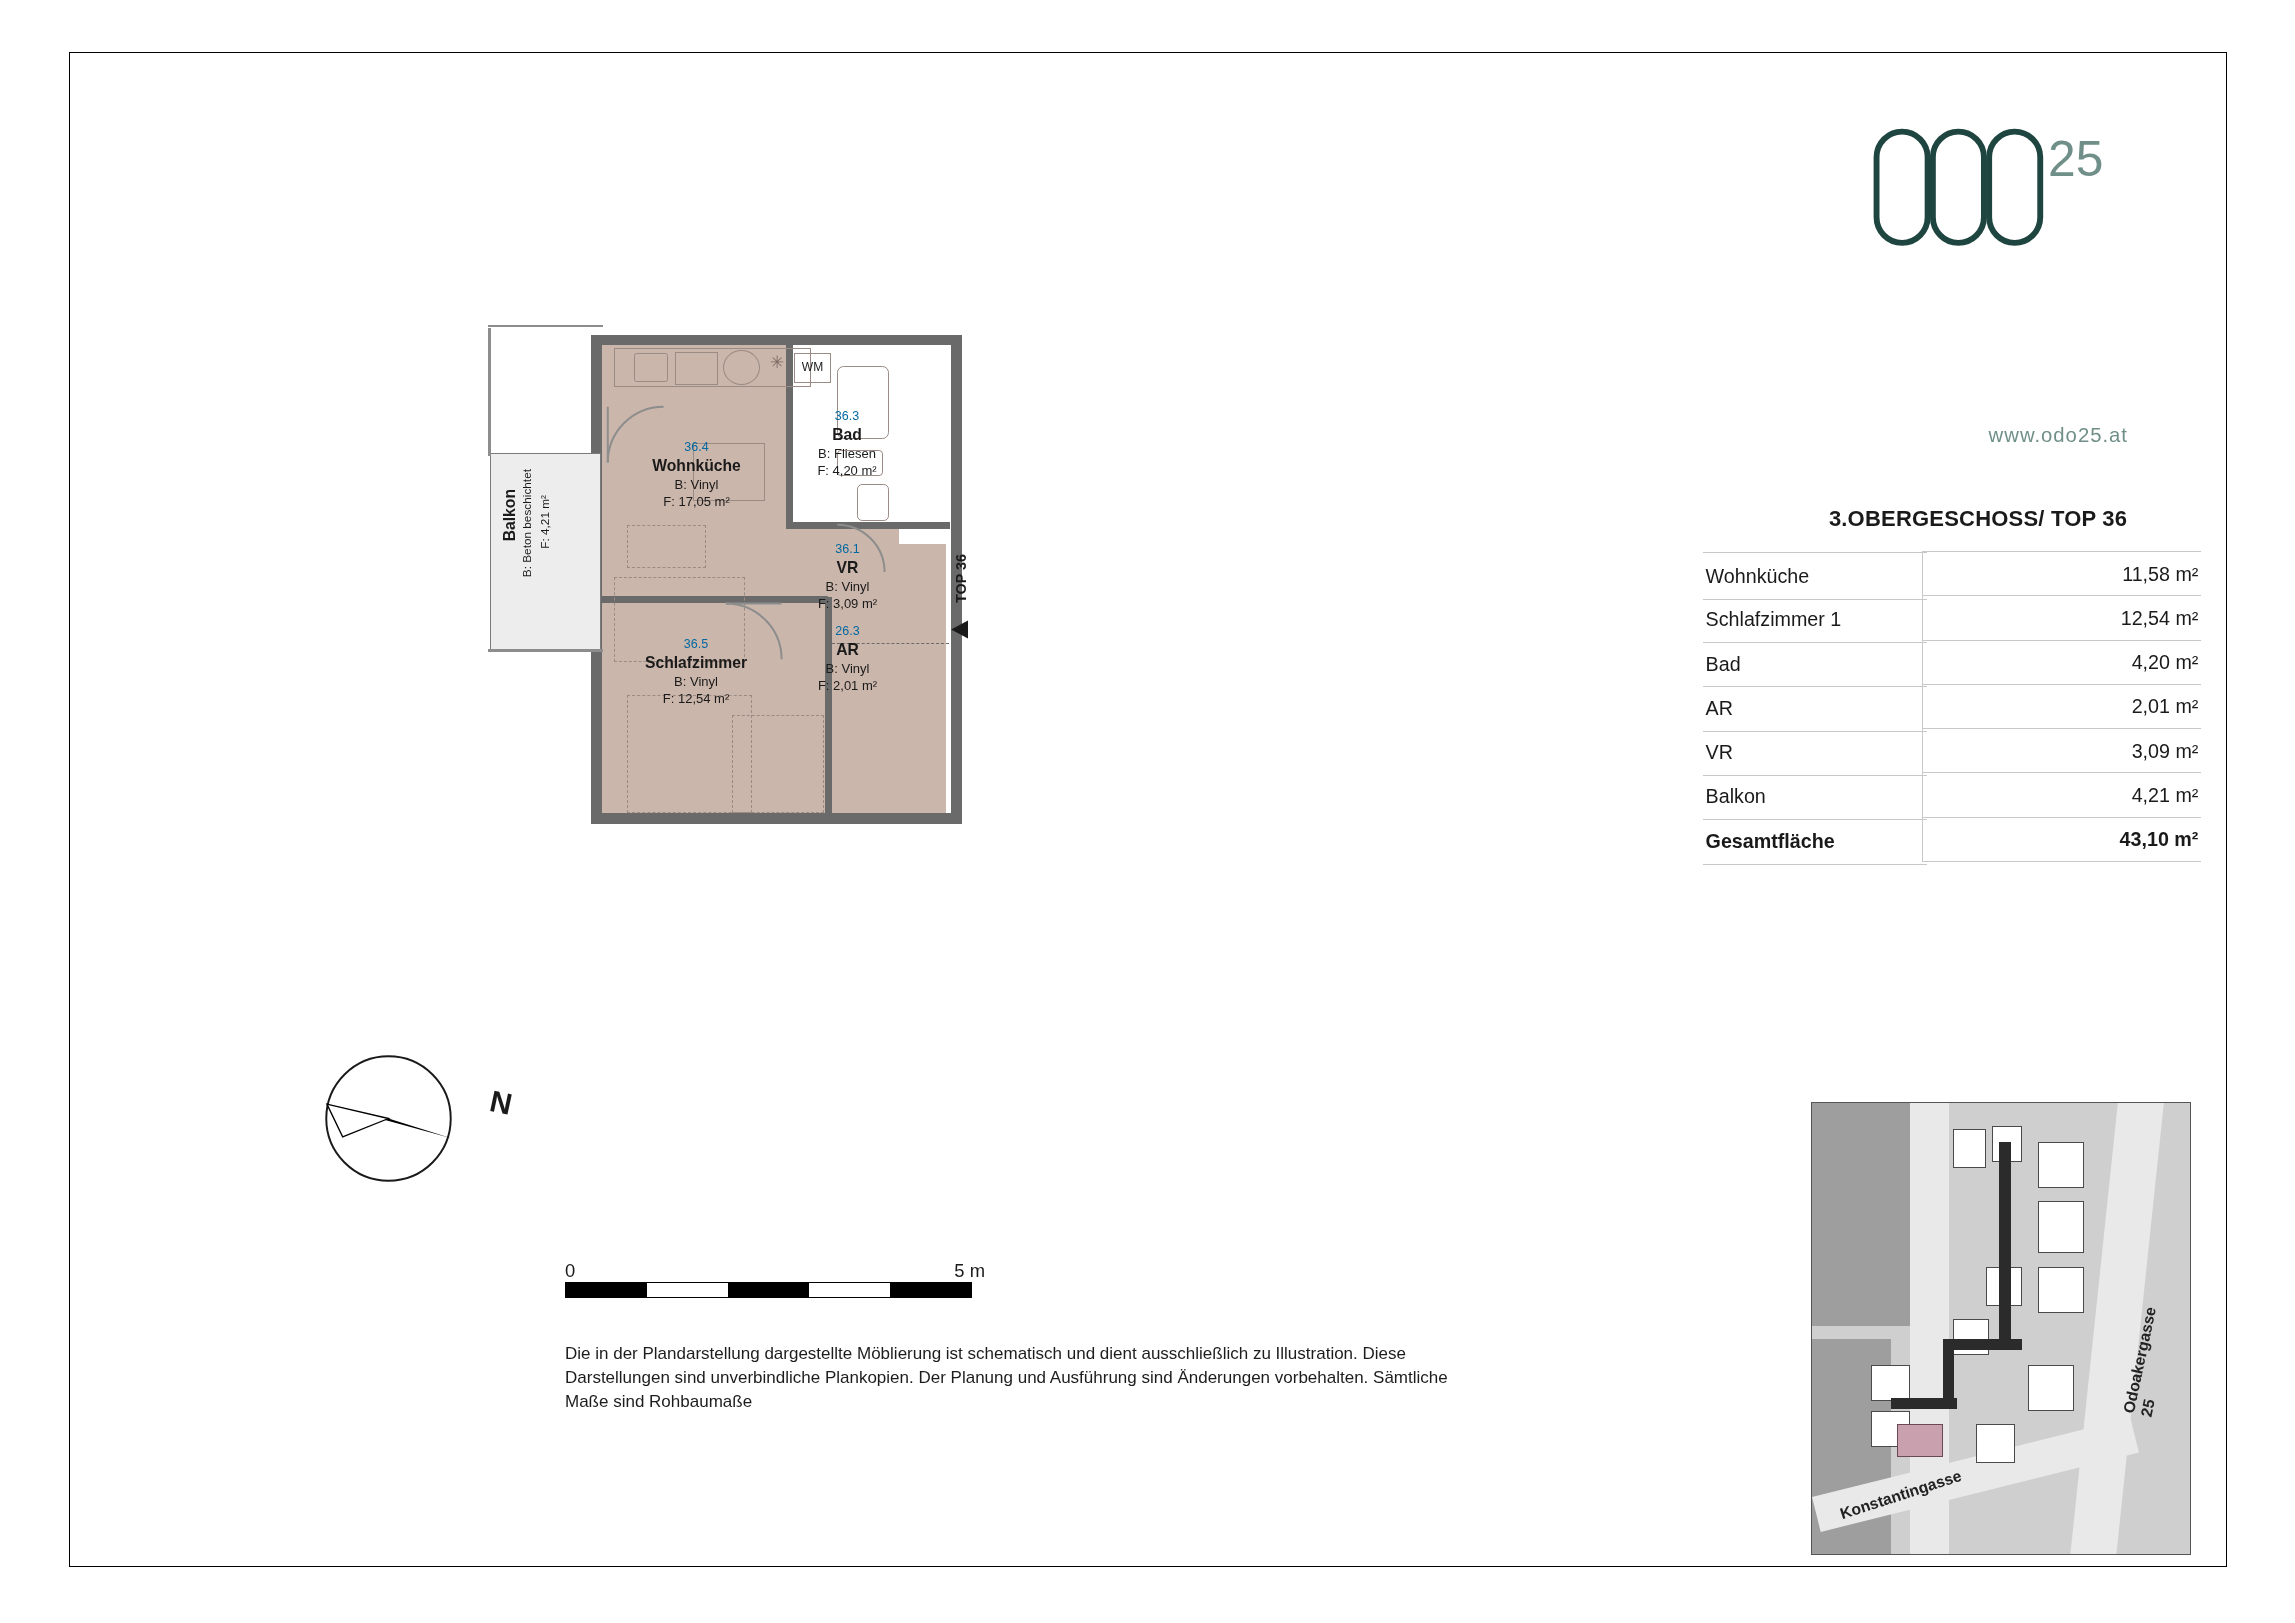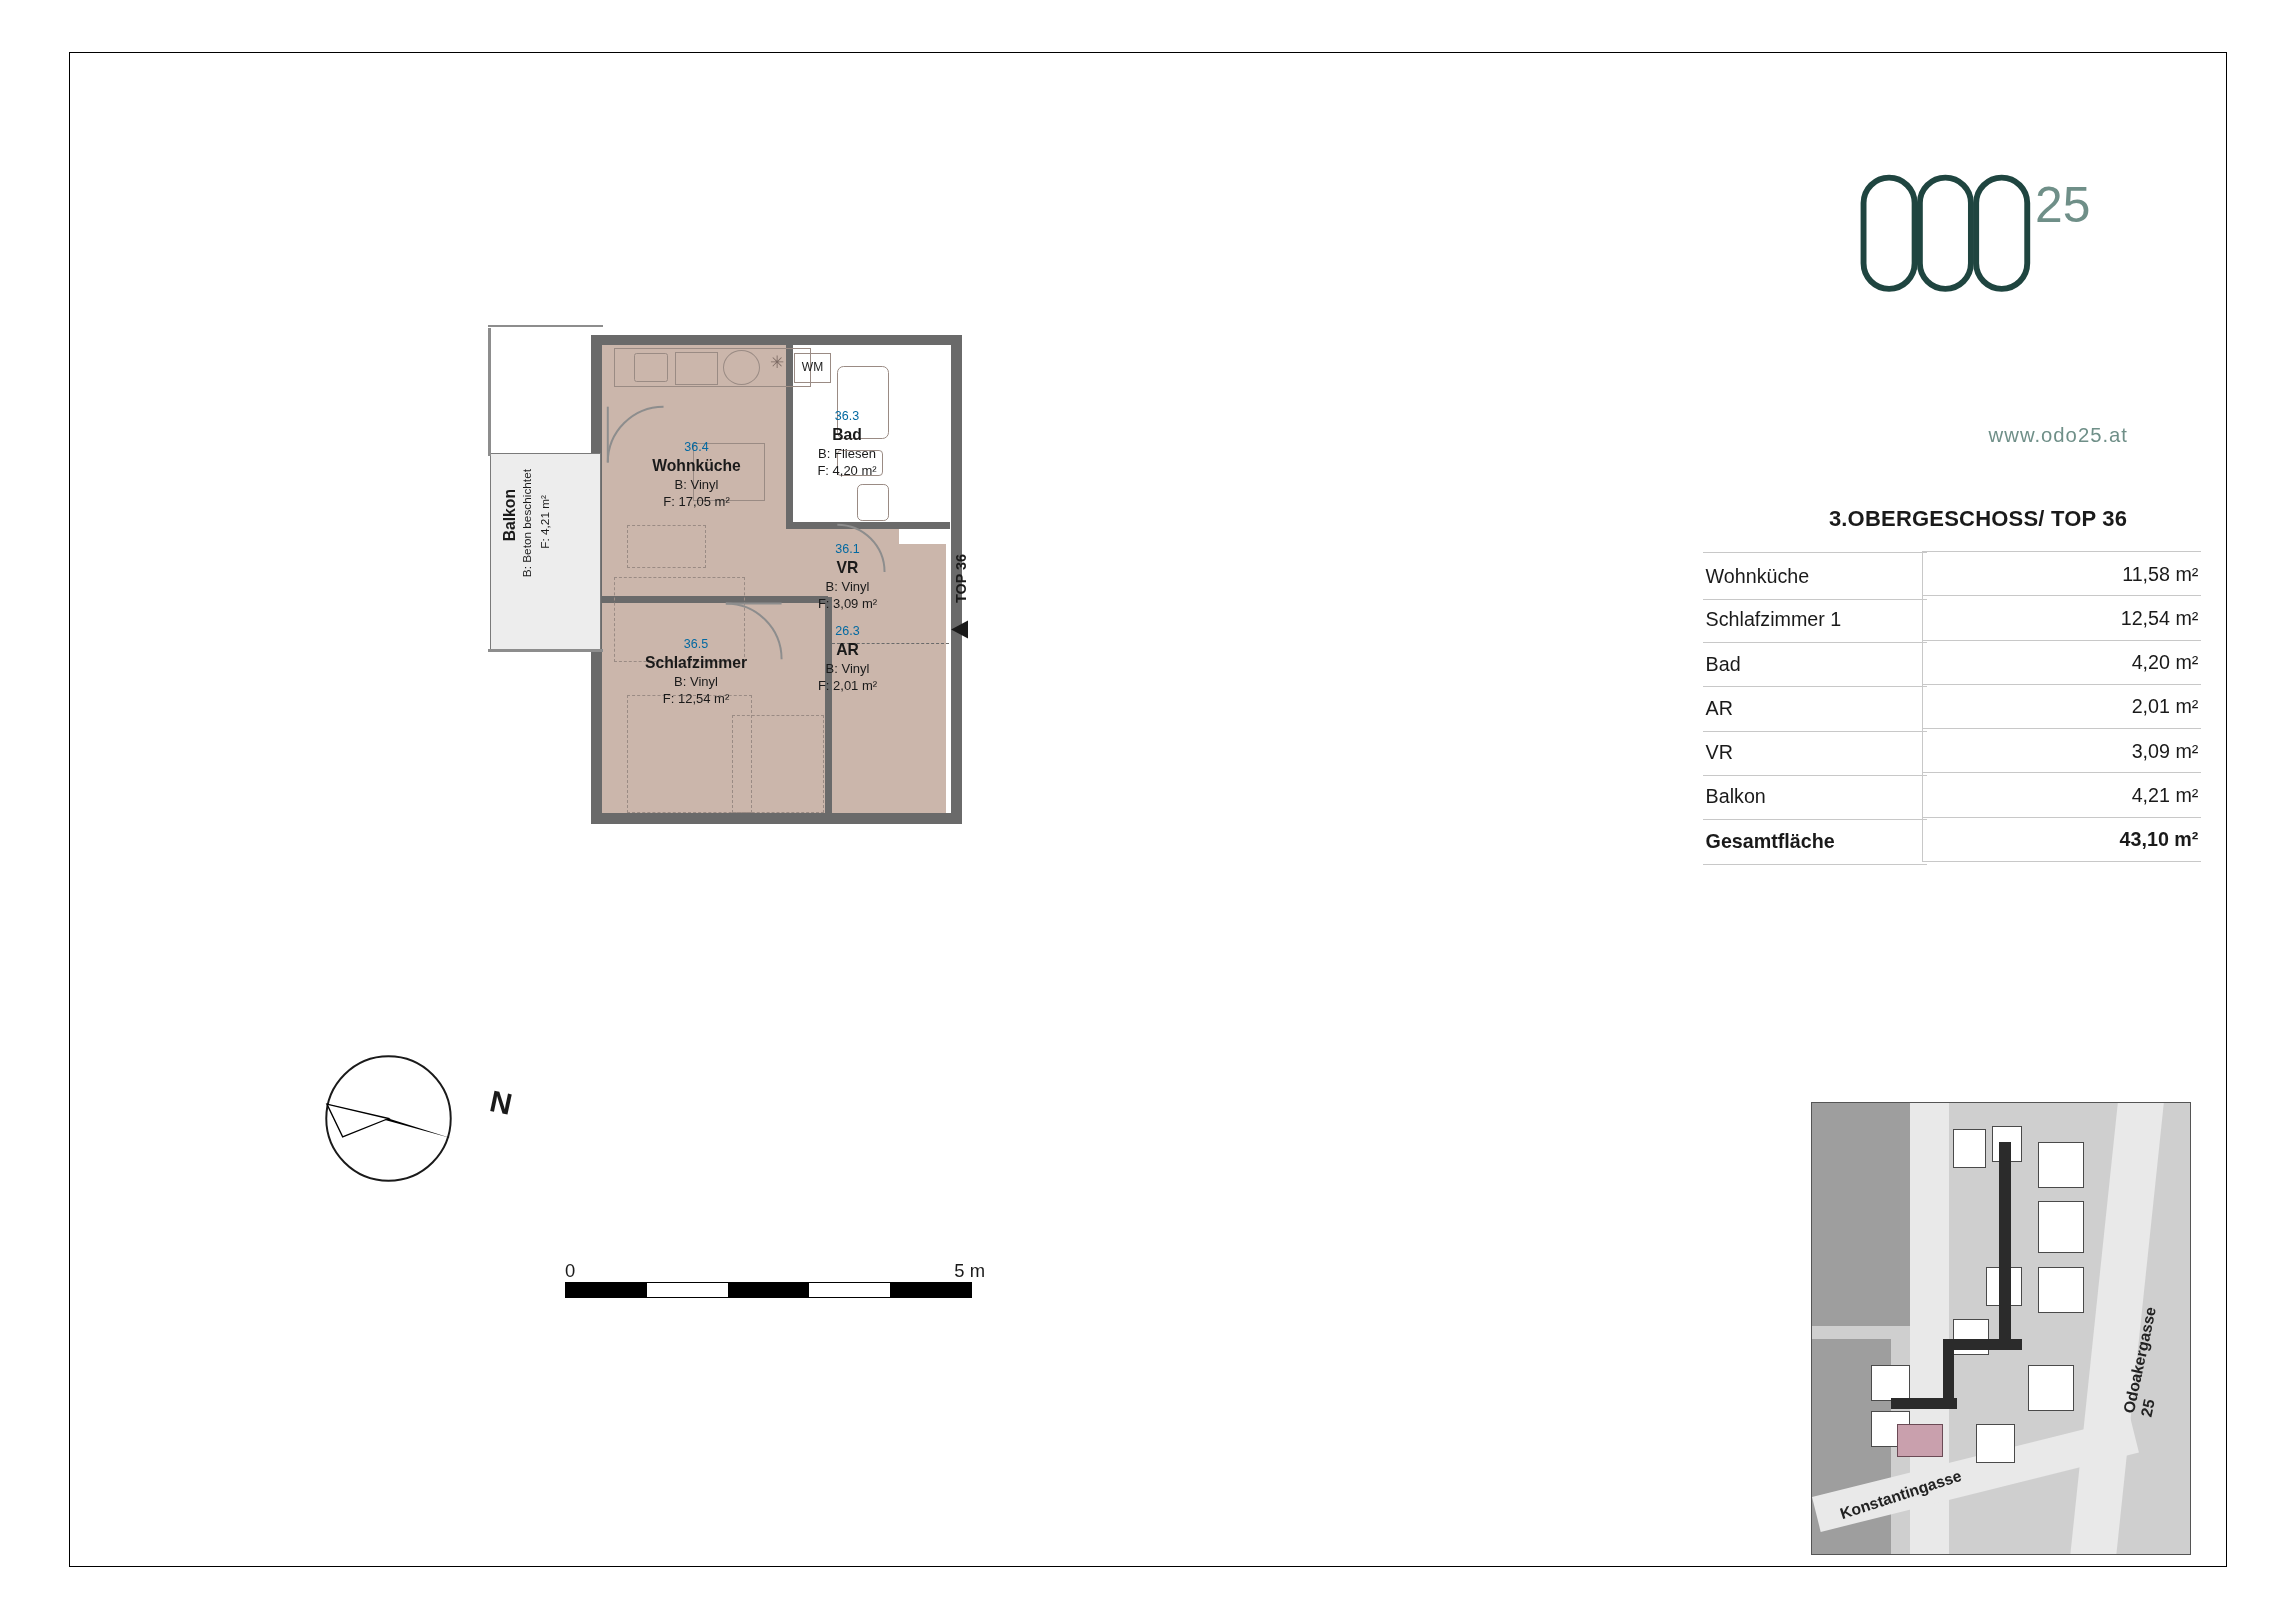--- a/index.html
+++ b/index.html
@@ -1,20 +1,20 @@
 <!DOCTYPE html>
 <html style="font-size:10.5px"><head>
 <meta charset="utf-8">
 <style>
   html,body{margin:0;padding:0;background:#ffffff;}
   body{width:2295px;height:1623px;font-family:"Liberation Sans",sans-serif;color:#1a1a1a;position:relative;overflow:hidden;}
   .sheet{position:absolute;left:69px;top:52px;width:2158px;height:1515px;border:1.3px solid #000;box-sizing:border-box;background:#fff;}
 
   
-  .logo{position:absolute;right:94px;top:72px;width:275px;height:131px;margin-top:46px;}
+  .logo{position:absolute;right:81px;top:72px;width:275px;height:131px;}
   .logo svg{display:block;}
   .logo-url{position:absolute;right:98px;top:371px;font-size:20.3px;color:#6f8f88;letter-spacing:1px;}
 
   
   .plan-title{position:absolute;left:1659px;top:453px;width:498px;text-align:center;font-size:22px;font-weight:bold;letter-spacing:0.2px;}
   .areatable{position:absolute;left:1633px;top:498px;width:498px;border-collapse:collapse;font-size:19.7px;}
   .areatable td{padding:10.5px 2.6px 9.8px 2.6px;border-bottom:0.7px solid #c8c8c8;vertical-align:middle;}
   .areatable tr:first-child td{border-top:0.7px solid #c8c8c8;}
   .areatable td.lbl{text-align:left;width:44%;}
   .areatable td.sep{width:6%;border-left:0.7px solid #c8c8c8;border-bottom:0.7px solid #c8c8c8;}
@@ -240,20 +240,21 @@
     </div>
     <div class="scalebar">
       <div class="f"></div>
         <div></div>
         <div class="f"></div>
         <div></div>
         <div class="f"></div>
     </div>
   </div>
 
+  <div class="disclaimer">Die in der Plandarstellung dargestellte Möblierung ist schematisch und dient ausschließlich zu Illustration. Diese Darstellungen sind unverbindliche Plankopien. Der Planung und Ausführung sind Änderungen vorbehalten. Sämtliche Maße sind Rohbaumaße</div>
 
   <div class="sitemap">
     <div class="sm-blk" style="left:0;top:0;width:98px;height:223px;"></div>
     <div class="sm-blk" style="left:0;top:236px;width:79px;height:216px;"></div>
     <div class="sm-road" style="left:98px;top:0;width:39px;height:453px;"></div>
     <div class="sm-road" style="left:282px;top:0;width:46px;height:453px;transform:skewX(-6deg);"></div>
     <div class="sm-road" style="left:0;top:394px;width:328px;height:36px;transform:rotate(-14deg);transform-origin:left top;"></div>
 
     <div class="sm-bld" style="left:141px;top:26px;width:33px;height:39px;"></div>
     <div class="sm-bld" style="left:180px;top:23px;width:29.5px;height:36px;"></div>

